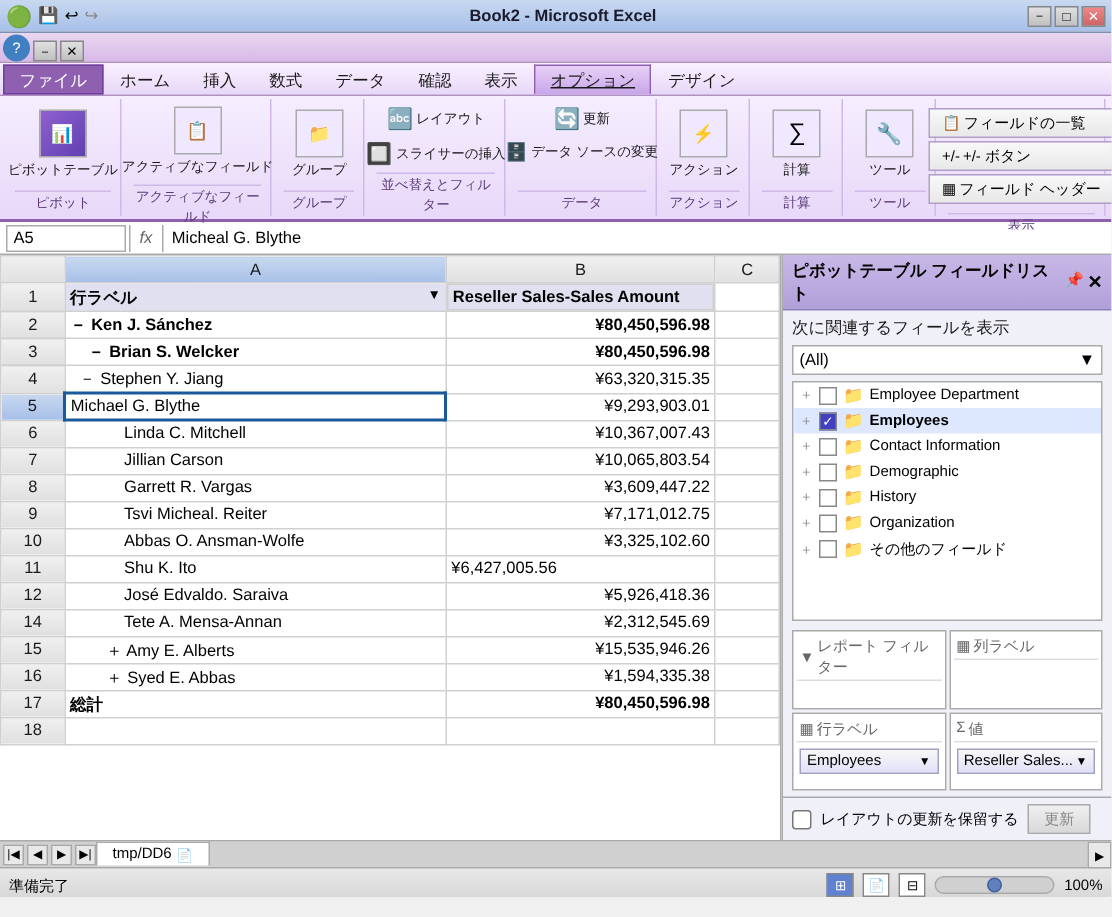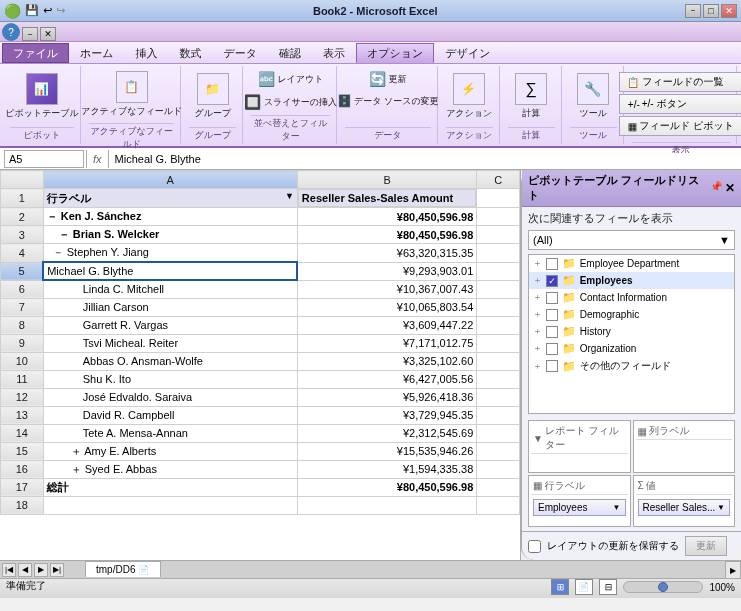--- a/index.html
+++ b/index.html
@@ -42,20 +42,21 @@
     .ribbon-tab.active {
       background: white;
       border: 1px solid #b090c0;
       border-bottom: 1px solid white;
       color: #1a1a1a;
     }
     .ribbon-tab.pivot-active {
       background: linear-gradient(to bottom, #e8d0f8, #d8b8f0);
       border: 1px solid #9060b0;
       border-bottom: 1px solid #d8b8f0;
+      text-decoration: underline;
     }
 
     
     .ribbon {
       background: linear-gradient(to bottom, #f5eeff, #e8d8f8);
       border-bottom: 2px solid #9060b0;
       display: flex;
       padding: 2px 4px;
       min-height: 80px;
       gap: 2px;
@@ -194,21 +195,20 @@
     .active-col-header { background: linear-gradient(to bottom, #c8d8f0, #a8c0e8) !important; }
 
     
     .pivot-panel {
       width: 220px;
       background: #f0f0f8;
       border-left: 1px solid #aaa;
       display: flex;
       flex-direction: column;
       font-size: 11px;
-      border-radius: 13px;
     }
     .pivot-panel-header {
       background: linear-gradient(to bottom, #c8b8e8, #b0a0d8);
       padding: 3px 6px;
       font-weight: bold;
       font-size: 11px;
       display: flex;
       justify-content: space-between;
       align-items: center;
       border-bottom: 1px solid #9080b8;
@@ -304,40 +304,40 @@
       font-size: 10px;
     }
     .pivot-update-btn.disabled { color: #888; cursor: default; }
 
     
     .status-bar {
       background: linear-gradient(to bottom, #e8e8e8, #d8d8d8);
       height: 20px;
       border-top: 1px solid #aaa;
       display: flex;
-      align-items: flex-start;
+      align-items: flex-end;
       justify-content: space-between;
       padding: 0 6px;
       font-size: 10px;
     }
     .status-right { display: flex; align-items: center; gap: 6px; }
     .zoom-controls { display: flex; align-items: center; gap: 2px; }
     .view-btn { width: 18px; height: 16px; border: 1px solid #888; background: white; display: flex; align-items: center; justify-content: center; cursor: pointer; font-size: 9px; }
     .sheet-tab {
       background: linear-gradient(to bottom, #e8e8e8, #d0d0d0);
       border: 1px solid #aaa;
       border-bottom: none;
       padding: 1px 10px;
       font-size: 10px;
       cursor: pointer;
       height: 16px;
       display: flex;
       align-items: center;
     }
-    .sheet-tab.active { background: white; margin-left: 21px; }
+    .sheet-tab.active { background: white; }
   </style>
 </head>
 <body>
 
 <div class="title-bar">
   <div class="title-bar-left">
     <span style="font-size:14px;">🟢</span>
     <span style="font-size:11px; cursor:pointer;">💾</span>
     <span style="font-size:11px; cursor:pointer;">↩</span>
     <span style="font-size:11px; cursor:pointer; color:#888;">↪</span>
@@ -483,21 +483,21 @@
       <div class="ribbon-right-btn">
         <span>📋</span>
         <span>フィールドの一覧</span>
       </div>
       <div class="ribbon-right-btn">
         <span>+/-</span>
         <span>+/- ボタン</span>
       </div>
       <div class="ribbon-right-btn">
         <span>▦</span>
-        <span>フィールド ピボット</span>
+        <span>フィールド ヘッダー</span>
       </div>
     </div>
     <div class="ribbon-group-name">表示</div>
   </div>
 </div>
 
 <div class="formula-bar">
   <input class="name-box" value="A5" readonly="" style="font-size: 11px;">
   <div class="formula-bar-divider"></div>
   <span class="fx-label">fx</span>
@@ -580,33 +580,27 @@
           </tr>
           <tr>
             <td class="row-header">10</td>
             <td style="padding-left: 39px;">Abbas O. Ansman-Wolfe</td>
             <td style="padding-left: 3px; text-align: right;">¥3,325,102.60</td>
             <td style="padding-left: 3px;"></td>
           </tr>
           <tr>
             <td class="row-header">11</td>
             <td style="padding-left: 39px;">Shu K. Ito</td>
-            <td style="padding-left: 13px; text-align: right;">¥6,427,005.56</td>
+            <td style="padding-left: 3px; text-align: left;">¥6,427,005.56</td>
             <td style="padding-left: 3px;"></td>
           </tr>
           <tr>
             <td class="row-header">12</td>
             <td style="padding-left: 39px;">José Edvaldo. Saraiva</td>
             <td style="padding-left: 3px; text-align: right;">¥5,926,418.36</td>
-            <td style="padding-left: 3px;"></td>
-          </tr>
-          <tr>
-            <td class="row-header">13</td>
-            <td style="padding-left: 39px;">David R. Campbell</td>
-            <td style="padding-left: 3px; text-align: right;">¥3,729,945.35</td>
             <td style="padding-left: 3px;"></td>
           </tr>
           <tr>
             <td class="row-header">14</td>
             <td style="padding-left: 39px;">Tete A. Mensa-Annan</td>
             <td style="padding-left: 3px; text-align: right;">¥2,312,545.69</td>
             <td style="padding-left: 3px;"></td>
           </tr>
           <tr>
             <td class="row-header">15</td>

